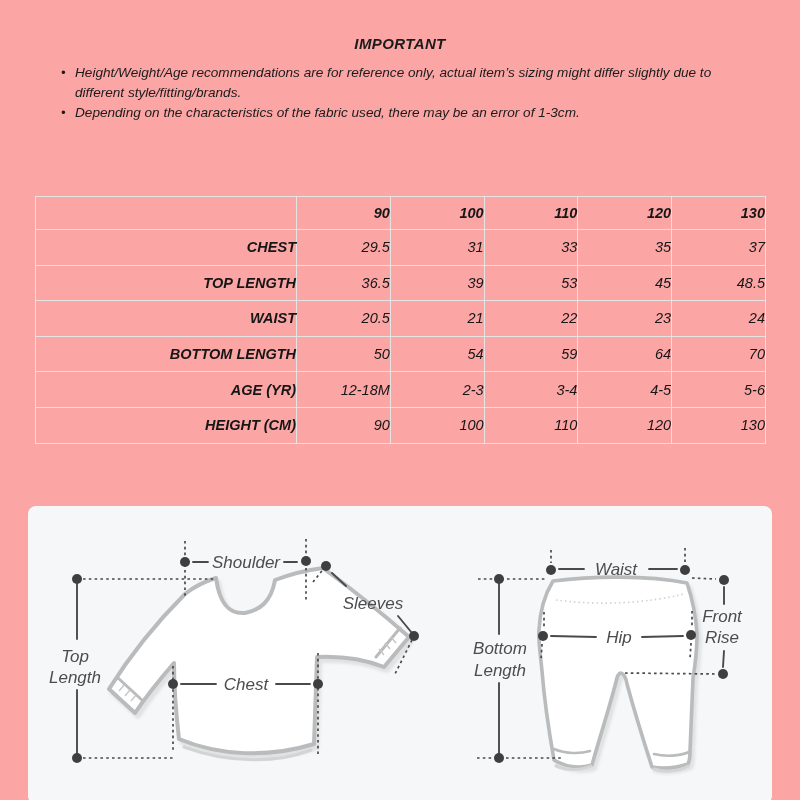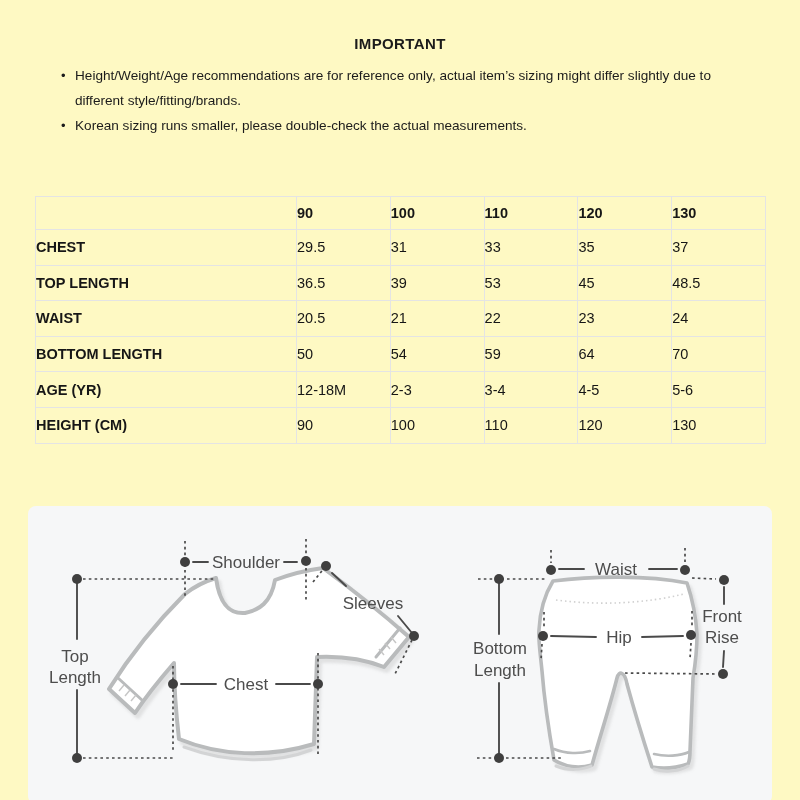--- a/index.html
+++ b/index.html
@@ -7,46 +7,46 @@
     --table-border:#e4e4e4;
     --panel-bg:#f6f7f8;
     --measure-line:#4a4a4a;
     --dot-color:#3f3f3f;
     --garment-line:#b9bbbc;
     --stitch-color:#d0d0d0;
   }
   *{margin:0;padding:0;box-sizing:border-box;}
   html,body{width:800px;height:800px;background:#ffffff;overflow:hidden;}
   body{font-family:"Liberation Sans","DejaVu Sans",sans-serif;color:var(--text-color);}
-  .page{position:relative;width:800px;height:800px;background:#fef9c3;}
+  .page{position:relative;width:800px;height:800px;background:#fca5a5;font-style:italic;}
 
   
   .notice-title{
     position:absolute;top:35px;left:0;width:100%;
     text-align:center;font-size:15px;font-weight:bold;letter-spacing:.4px;
   }
   .notice-list{
     position:absolute;top:63px;left:75px;width:688px;
-    list-style:none;font-size:13.6px;line-height:25px;
+    list-style:none;font-size:13.6px;line-height:20px;
   }
   .notice-list li{position:relative;}
   .notice-list li::before{
     content:"\2022";
     position:absolute;left:-14px;top:0;
     font-size:13px;
   }
 
   
   .size-table{
     position:absolute;top:196px;left:35px;width:730px;
     border-collapse:collapse;table-layout:fixed;
   }
   .size-table th,.size-table td{
     border:1px solid var(--table-border);
-    text-align:left;vertical-align:middle;
+    text-align:right;vertical-align:middle;
     font-size:14.5px;padding:0;color:#161616;
   }
   .size-table thead tr{height:33px;}
   .size-table tbody tr{height:35.6px;}
   .size-table th{font-weight:bold;}
   .size-table td{font-weight:normal;}
 
   
   .measure-panel{
     position:absolute;top:506px;left:28px;width:744px;height:298px;
@@ -75,21 +75,21 @@
   }
 </style>
 </head>
 <body>
 
 <div class="page">
 
   <div class="notice-title">IMPORTANT</div>
   <ul class="notice-list">
     <li>Height/Weight/Age recommendations are for reference only, actual item’s sizing might differ slightly due to different style/fitting/brands.</li>
-    <li>Korean sizing runs smaller, please double-check the actual measurements.</li>
+    <li>Depending on the characteristics of the fabric used, there may be an error of 1-3cm.</li>
   </ul>
 
   <table class="size-table">
     <colgroup>
       <col style="width:261px">
       <col style="width:93.8px">
         <col style="width:93.8px">
         <col style="width:93.8px">
       <col style="width:93.8px">
         <col style="width:93.8px">

